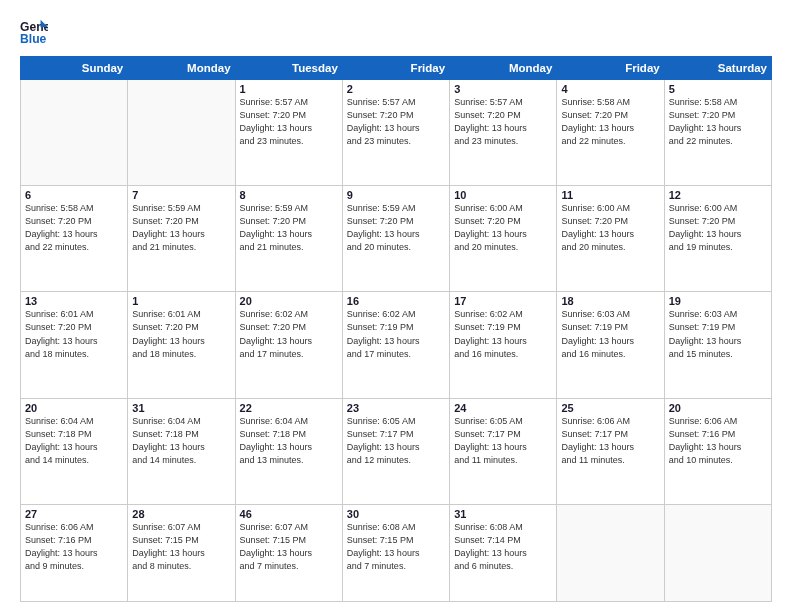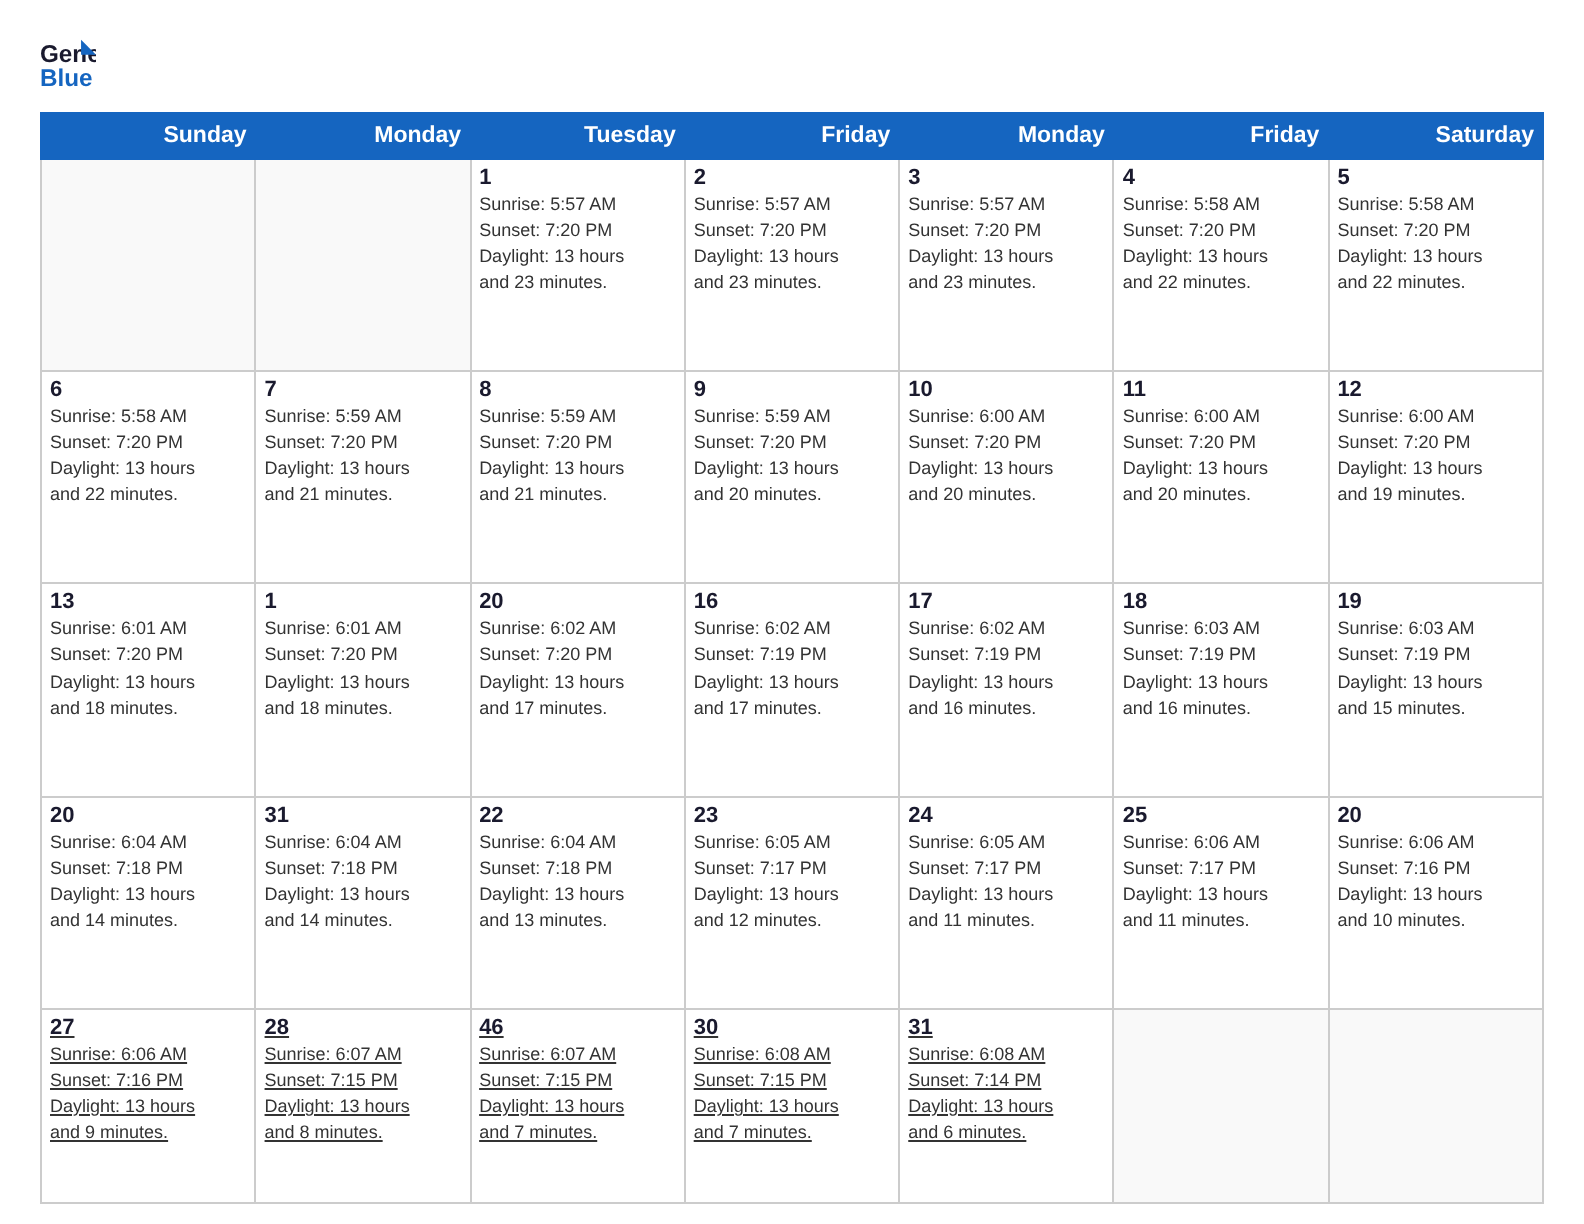--- a/index.html
+++ b/index.html
@@ -80,21 +80,20 @@
     .day-detail {
       font-size: 9px;
       color: #333;
       line-height: 1.45;
     }
     .empty-cell {
       background: #f9f9f9;
     }
     .last-row td {
       height: 75px;
-      text-decoration: underline;
     }
   </style>
 </head>
 <body>
 
 <div class="page">
   <div class="header">
     <div class="logo">
       <svg class="logo-icon" viewBox="0 0 30 30" xmlns="http://www.w3.org/2000/svg">
         <text x="0" y="14" font-size="13" font-weight="bold" fill="#1a1a2e">General</text>

